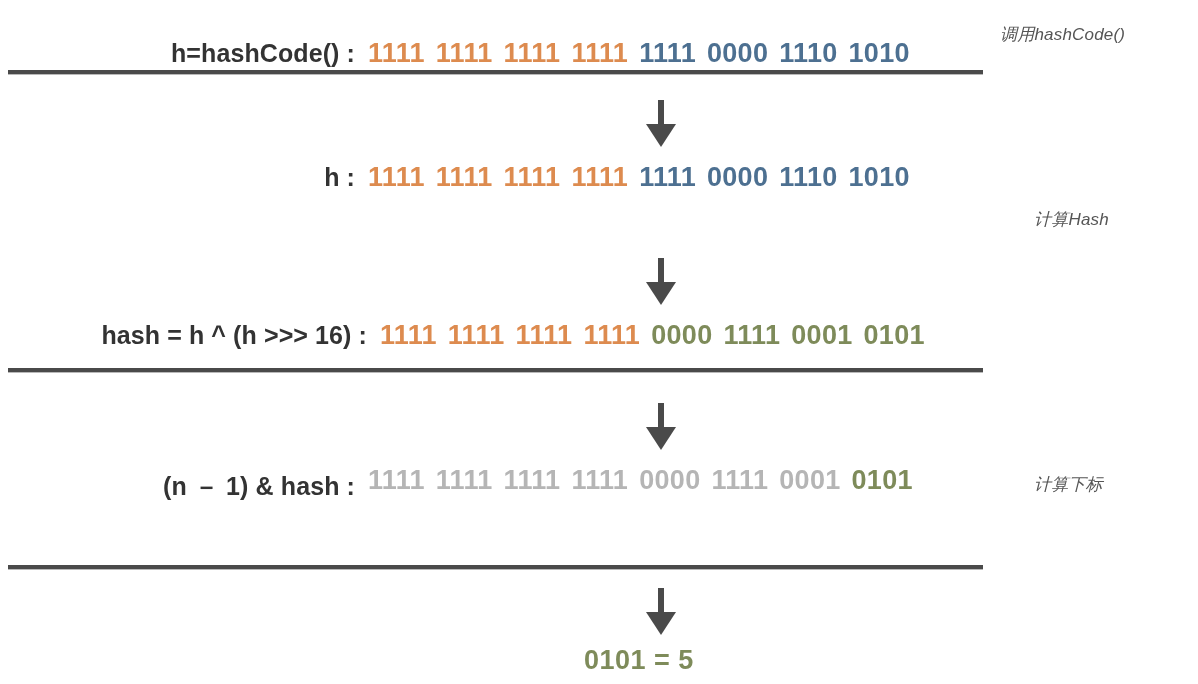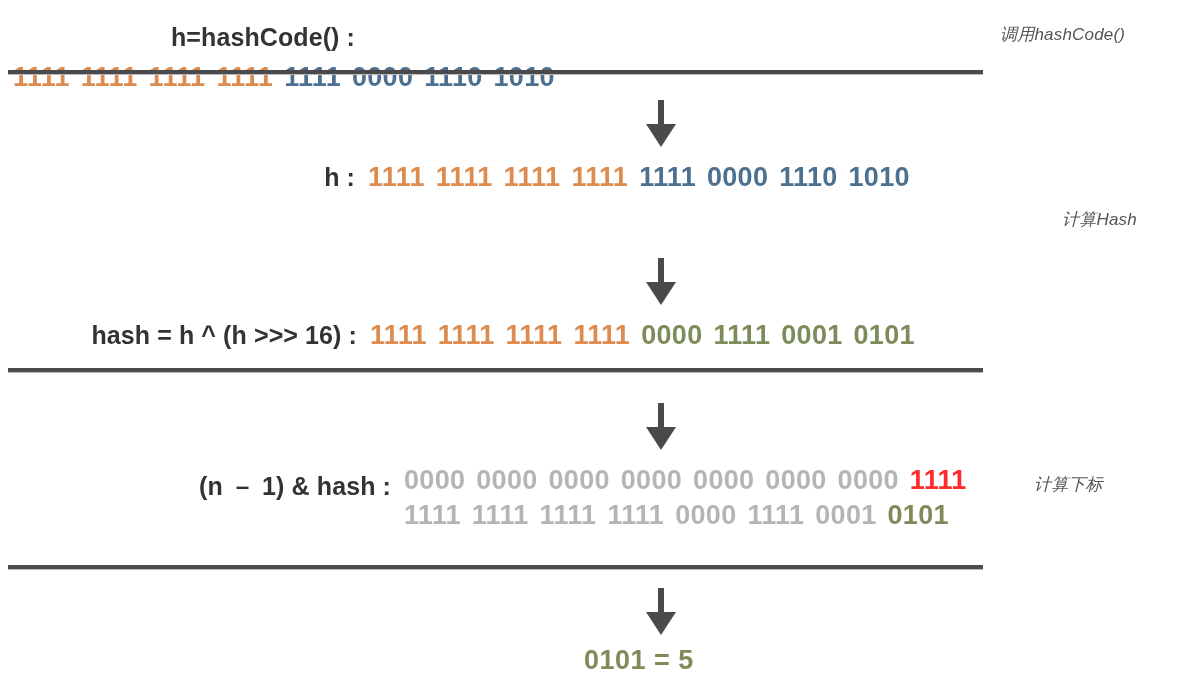--- a/index.html
+++ b/index.html
@@ -53,20 +53,21 @@
     font-size: 25px;
     font-weight: 700;
     color: #333333;
     line-height: 40px;
     letter-spacing: 0.1px;
   }
   .row-values {
     margin-left: 13px;
     display: flex;
     flex-direction: column;
+    align-items: center;
   }
   .bits {
     font-size: 27px;
     font-weight: 700;
     line-height: 40px;
     letter-spacing: 0.3px;
     white-space: nowrap;
   }
   .bits .grp { margin-right: 11px; }
   .bits .grp:last-child { margin-right: 0; }
@@ -97,21 +98,21 @@
     color: #7E8B5A;
     white-space: nowrap;
     letter-spacing: 0.5px;
   }
 </style>
 </head>
 <body>
 
 <div class="canvas">
 
-  <div class="row" style="top:17px; left:0;flex-direction:column;">
+  <div class="row" style="top:33px; left:0;">
     <div class="row-label">h=hashCode() :</div>
     <div class="row-values">
       <div class="bits">
         <span class="grp c-orange">1111</span><span class="grp c-orange">1111</span><span class="grp c-orange">1111</span><span class="grp c-orange">1111</span><span class="grp c-blue">1111</span><span class="grp c-blue">0000</span><span class="grp c-blue">1110</span><span class="grp c-blue">1010</span>
       </div>
     </div>
   </div>
 
   <div class="stage-caption" style="top:23px; left:1000px;">调用hashCode()</div>
 
@@ -129,53 +130,50 @@
     <div class="row-values">
       <div class="bits">
         <span class="grp c-orange">1111</span><span class="grp c-orange">1111</span><span class="grp c-orange">1111</span><span class="grp c-orange">1111</span><span class="grp c-blue">1111</span><span class="grp c-blue">0000</span><span class="grp c-blue">1110</span><span class="grp c-blue">1010</span>
       </div>
     </div>
   </div>
 
   <div class="row" style="top:197px; left:0;">
   </div>
 
-  <div class="stage-caption" style="top:208px; left:1062px;">计算Hash</div>
+  <div class="stage-caption" style="top:208px; left:1034px;">计算Hash</div>
 
   <div class="arrow" style="top:258px; left:644px;">
     <svg width="34" height="48" viewBox="0 0 34 48" aria-hidden="true">
       <rect x="14" y="0" width="6" height="26" fill="#4a4a4a"></rect>
       <polygon points="2,24 32,24 17,47" fill="#4a4a4a"></polygon>
     </svg>
   </div>
 
-  <div class="row" style="top:315px; left:2px;">
+  <div class="row" style="top:315px; left:12px;">
     <div class="row-label">hash = h ^ (h &gt;&gt;&gt; 16) :</div>
     <div class="row-values">
       <div class="bits">
         <span class="grp c-orange">1111</span><span class="grp c-orange">1111</span><span class="grp c-orange">1111</span><span class="grp c-orange">1111</span><span class="grp c-olive">0000</span><span class="grp c-olive">1111</span><span class="grp c-olive">0001</span><span class="grp c-olive">0101</span>
       </div>
     </div>
   </div>
 
   <div class="rule" style="top:368px;"></div>
 
   <div class="arrow" style="top:403px; left:644px;">
     <svg width="34" height="48" viewBox="0 0 34 48" aria-hidden="true">
       <rect x="14" y="0" width="6" height="26" fill="#4a4a4a"></rect>
       <polygon points="2,24 32,24 17,47" fill="#4a4a4a"></polygon>
     </svg>
   </div>
 
   <div class="row" style="top:463px; left:0;">
-    <div class="row-label" style="line-height:46px;padding-left:36px;">(n － 1) &amp; hash :</div>
+    <div class="row-label" style="line-height:46px;">(n － 1) &amp; hash :</div>
     <div class="row-values">
-      <div class="bits" style="line-height:35px;">
-        <span class="grp c-gray">0000</span><span class="grp c-gray">0000</span><span class="grp c-gray">0000</span><span class="grp c-gray">0000</span><span class="grp c-gray">0000</span><span class="grp c-gray">0000</span><span class="grp c-gray">0000</span><span class="grp c-red">1111</span>
-      </div>
       <div class="bits" style="line-height:35px;">
         <span class="grp c-gray">1111</span><span class="grp c-gray">1111</span><span class="grp c-gray">1111</span><span class="grp c-gray">1111</span><span class="grp c-gray">0000</span><span class="grp c-gray">1111</span><span class="grp c-gray">0001</span><span class="grp c-olive">0101</span>
       </div>
     </div>
   </div>
 
   <div class="stage-caption" style="top:473px; left:1034px;text-align:right;">计算下标</div>
 
   <div class="rule" style="top:565px;"></div>
 

